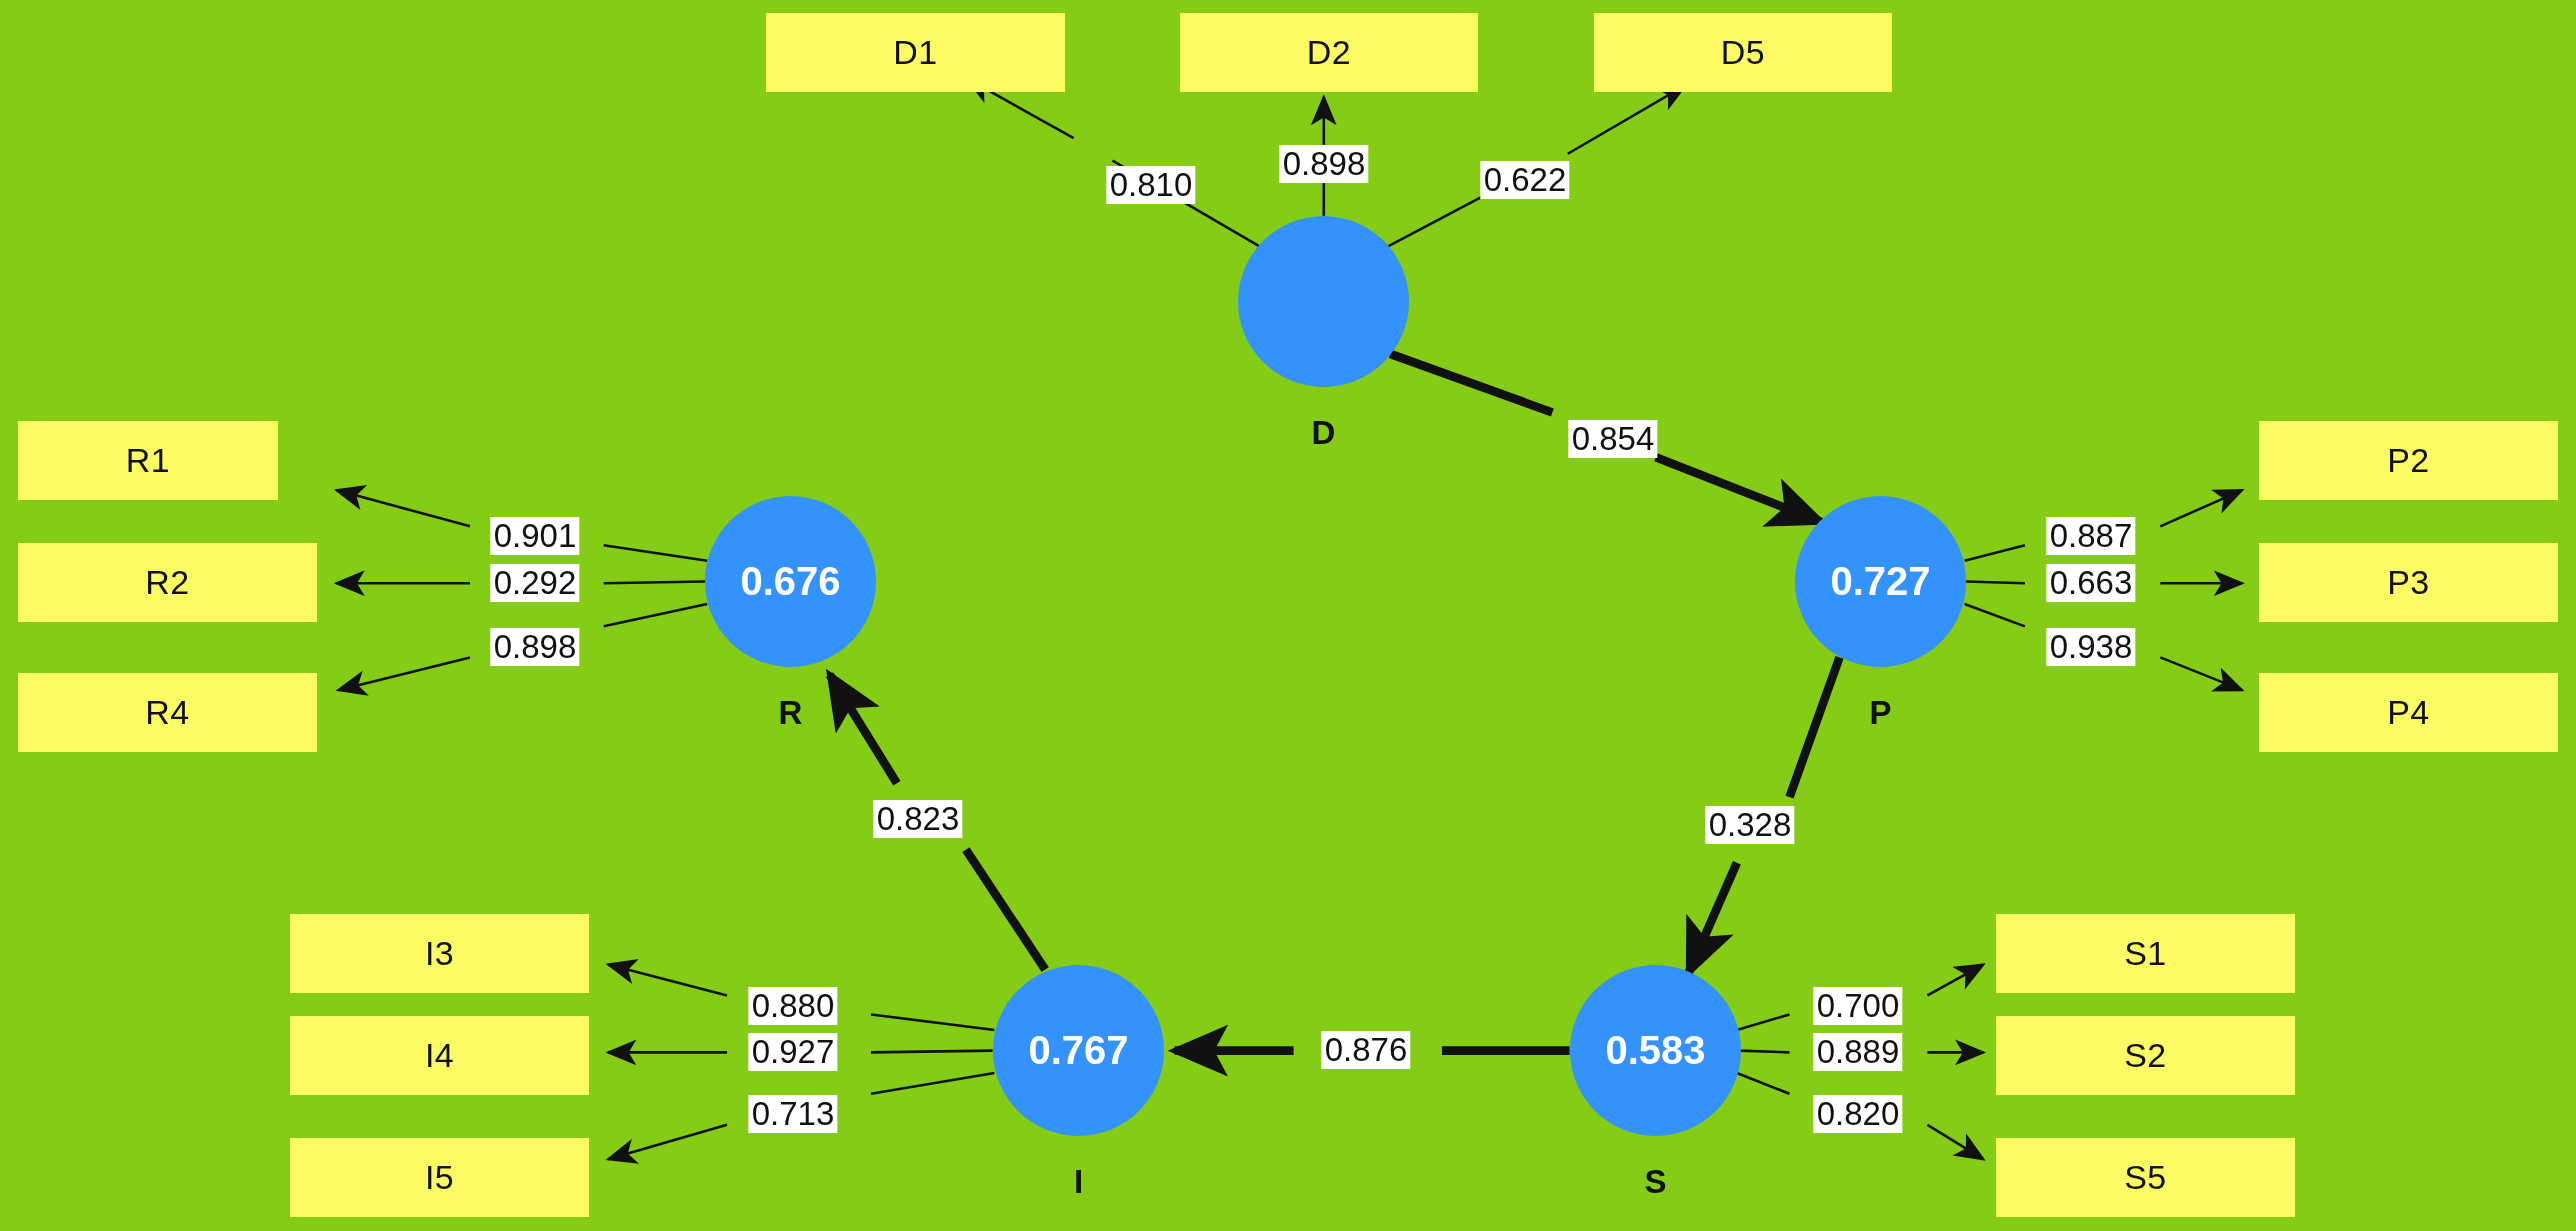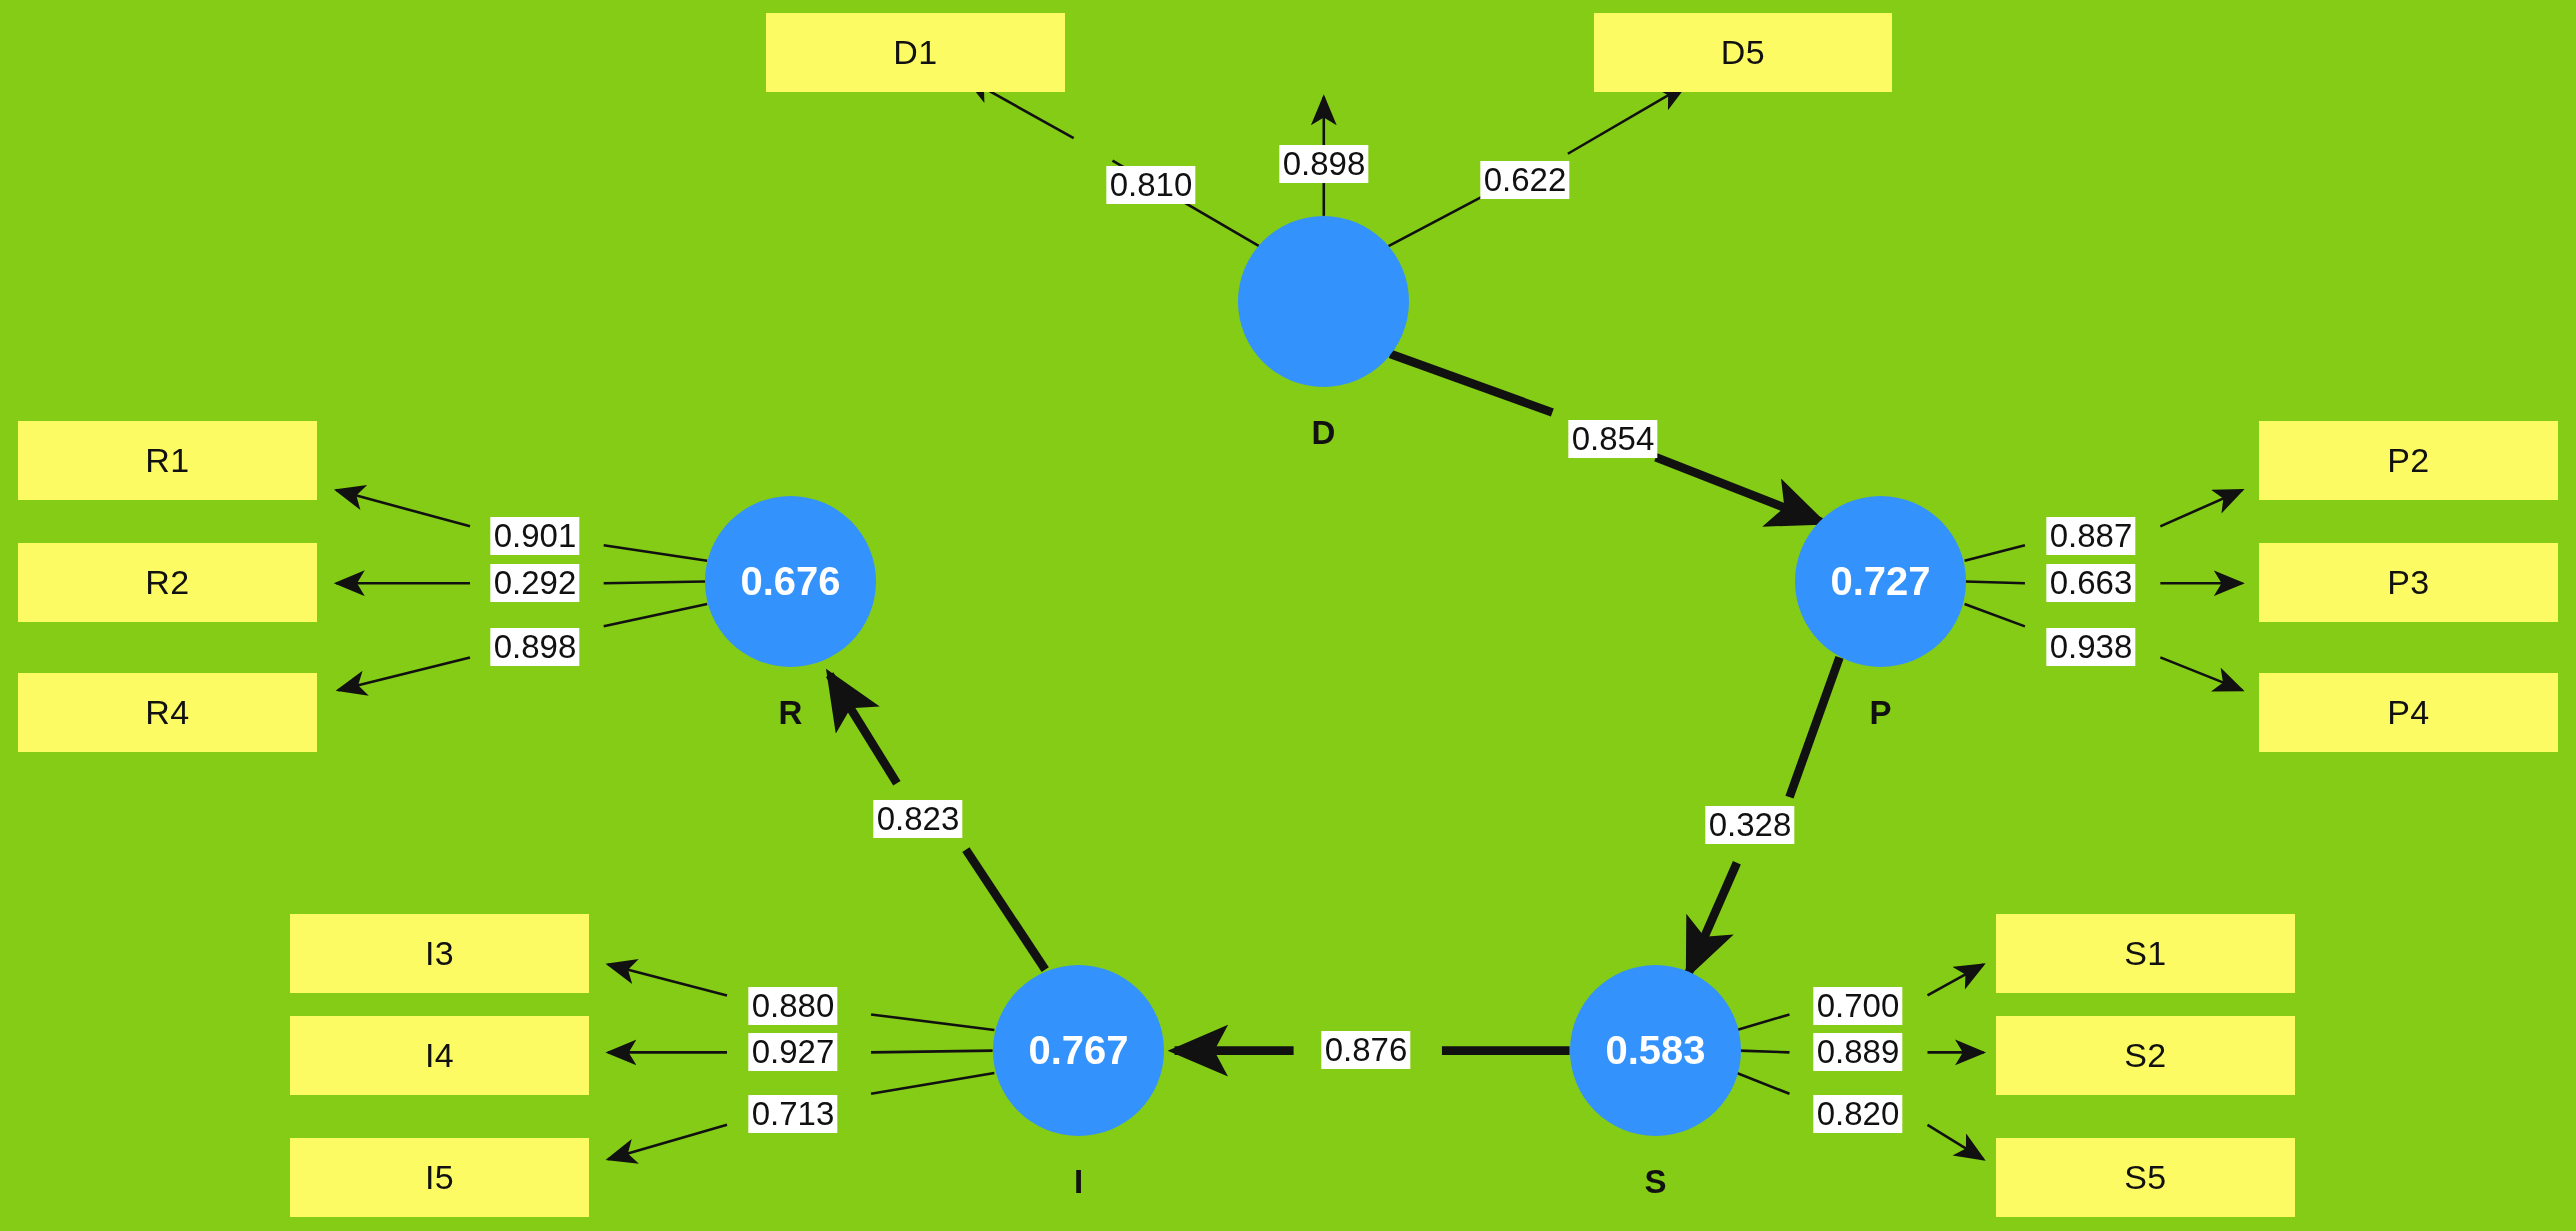--- a/index.html
+++ b/index.html
@@ -144,25 +144,28 @@
     </g>
     <g>
       <line x1="1212" y1="1124" x2="1120" y2="985" stroke="#111111" stroke-width="10"></line>
       <line x1="1040" y1="908" x2="962" y2="782" stroke="#111111" stroke-width="10" marker-end="url(#ah-thick)"></line>
     </g>
   </svg>
 
   <div class="ind-box" style="left:766px;top:13px;width:299px;height:79px;">
     <span>D1</span>
   </div>
+  <div class="ind-box" style="left:1180px;top:13px;width:298px;height:79px;">
+    <span>D2</span>
+  </div>
   <div class="ind-box" style="left:1594px;top:13px;width:298px;height:79px;">
     <span>D5</span>
   </div>
 
-  <div class="ind-box" style="left:18px;top:421px;width:299px;height:79px;">
+  <div class="ind-box" style="left:18px;top:421px;width:260px;height:79px;">
     <span>R1</span>
   </div>
   <div class="ind-box" style="left:18px;top:543px;width:299px;height:79px;">
     <span>R2</span>
   </div>
   <div class="ind-box" style="left:18px;top:673px;width:299px;height:79px;">
     <span>R4</span>
   </div>
 
   <div class="ind-box" style="left:2259px;top:421px;width:299px;height:79px;">

